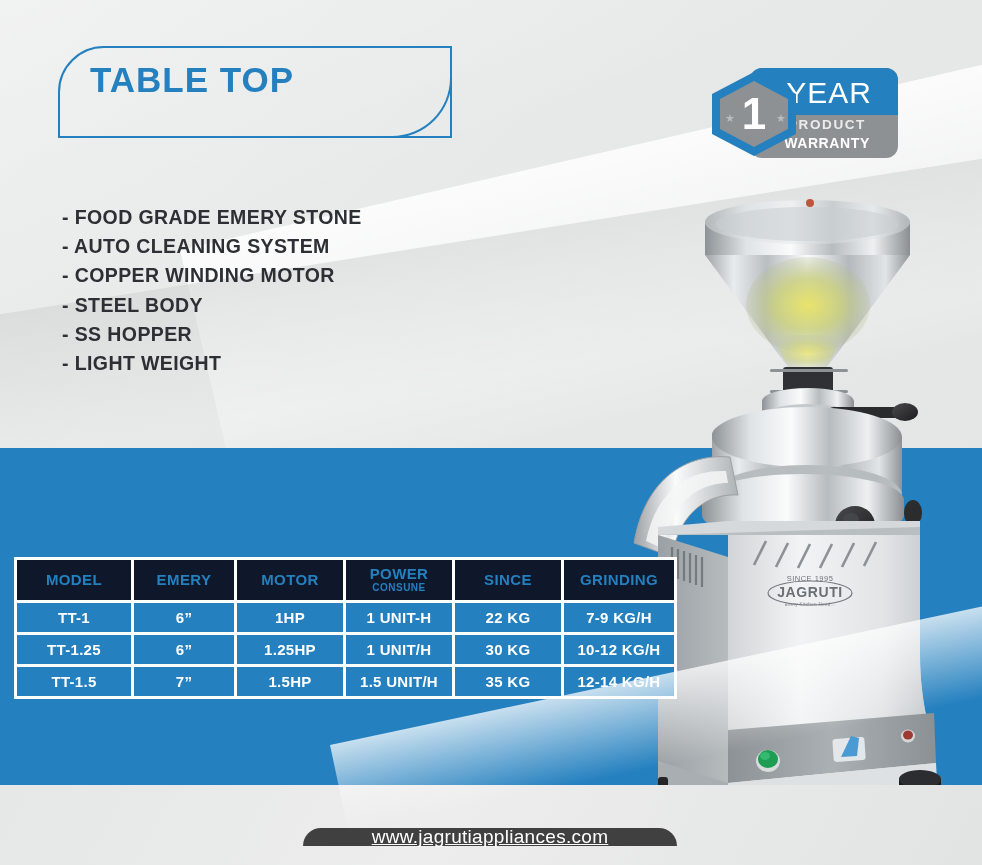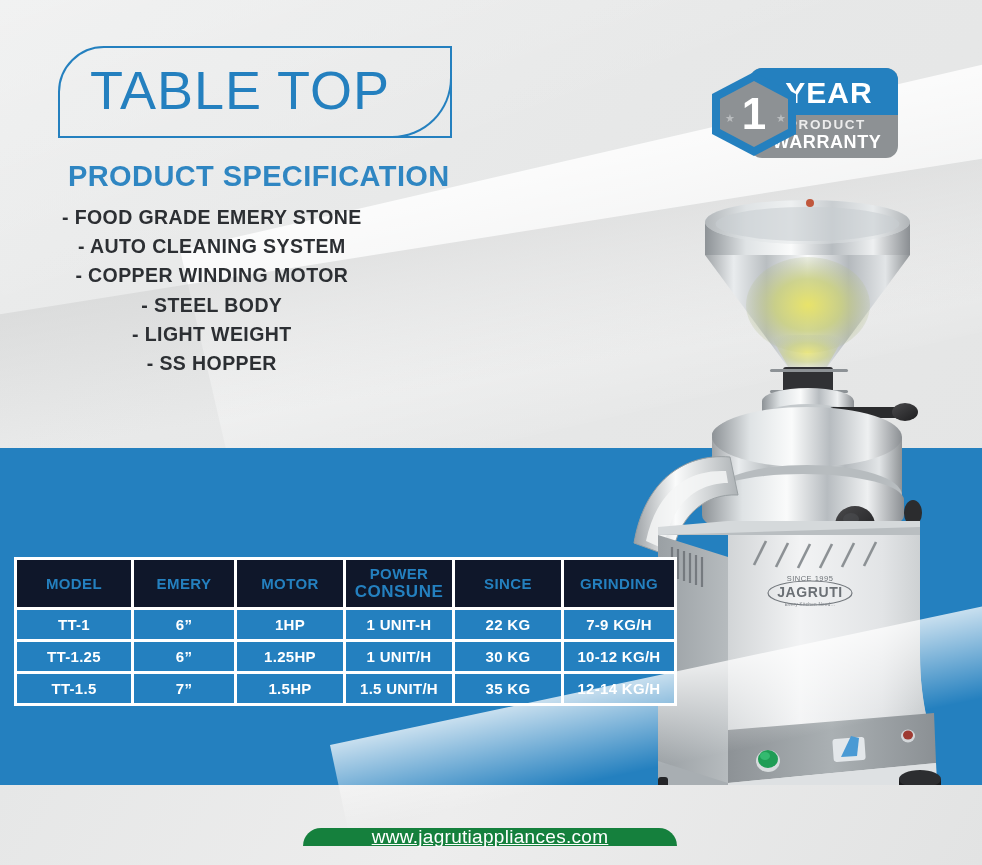--- a/index.html
+++ b/index.html
@@ -33,99 +33,99 @@
     border:2px solid #2480bf;
     border-radius:46px 0 0 0;
     box-sizing:border-box;
   }
   .title-box::after{
     content:"";position:absolute;right:-2px;top:-2px;bottom:-2px;width:60px;
     border:2px solid #2480bf;border-left:none;
     border-radius:0 0 60px 0;box-sizing:border-box;
   }
   .title-text{
-    position:absolute;left:90px;top:50px;
-    font-size:54px;font-weight:normal;color:#2480bf;
+    position:absolute;left:90px;top:40px;
+    font-size:35px;font-weight:bold;color:#2480bf;
     letter-spacing:1px;line-height:80px;
     font-family:"Liberation Sans", sans-serif;
   }
 
   
   .spec-heading{
     position:absolute;left:68px;top:160px;
     font-size:29px;font-weight:bold;color:#2f86c2;letter-spacing:.4px;
   }
-  .spec-list{position:absolute;left:62px;top:203px;margin:0;padding:0;list-style:none;text-align:center;}
+  .spec-list{position:absolute;left:62px;top:203px;margin:0;padding:0;list-style:none;}
   .spec-list li{
     font-size:19.5px;font-weight:bold;color:#2c2f33;
     letter-spacing:.4px;line-height:29.2px;white-space:nowrap;
   }
 
   
   .badge{position:absolute;left:706px;top:68px;width:192px;height:90px;}
   .badge-plate{
     position:absolute;left:44px;top:0;width:148px;height:90px;
     background:#8d9194;border-radius:12px;
   }
   .badge-year-band{
     position:absolute;left:44px;top:0;width:148px;height:47px;
     background:#2480bf;border-radius:12px 12px 0 0;
   }
   .badge-year{
     position:absolute;left:54px;top:2px;width:138px;height:45px;
     display:flex;align-items:center;justify-content:center;
-    color:#fff;font-size:30px;font-weight:bold;letter-spacing:1px;
+    color:#fff;font-size:30px;font-weight:normal;letter-spacing:1px;
   }
   .badge-sub1{
     position:absolute;left:50px;top:48px;width:142px;height:17px;
     display:flex;align-items:center;justify-content:center;
     color:#ececec;font-size:13.5px;font-weight:bold;letter-spacing:1.6px;
   }
   .badge-sub2{
     position:absolute;left:50px;top:64px;width:142px;height:21px;
     display:flex;align-items:center;justify-content:center;
-    color:#ffffff;font-size:18px;font-weight:bold;letter-spacing:.6px;
+    color:#ffffff;font-size:14px;font-weight:bold;letter-spacing:.6px;
   }
   .hexwrap{position:absolute;left:0;top:2px;width:96px;height:88px;}
   .badge-num{
     position:absolute;left:0;top:2px;width:96px;height:88px;
     display:flex;align-items:center;justify-content:center;
     color:#fff;font-size:44px;font-weight:bold;
   }
   .badge-star{position:absolute;top:44px;color:#b9bcbe;font-size:11px;}
   .star-l{left:19px;} .star-r{left:70px;}
 
   
   .blue-band{position:absolute;left:0;top:448px;width:982px;height:337px;background:#2480bf;}
   
   .footer{position:absolute;left:0;top:785px;width:982px;height:80px;
     background:linear-gradient(120deg,#e6e7e7 0%,#ededed 45%,#e2e3e3 100%);}
   .footer-diag{position:absolute;left:330px;top:-40px;width:700px;height:90px;
     background:linear-gradient(180deg,rgba(255,255,255,.75),rgba(255,255,255,0));
     transform:rotate(-12deg);transform-origin:left top;}
   .url-pill{
     position:absolute;left:303px;top:828px;width:374px;height:18px;
-    background:#15803d;border-radius:18px 18px 0 0;
+    background:#404040;border-radius:18px 18px 0 0;
     display:flex;align-items:center;justify-content:center;
     color:#fff;font-size:19px;letter-spacing:.3px;text-align:right;
   }
 
   
   .spec-table{
     position:absolute;left:14px;top:557px;width:654px;
     border-collapse:separate;border-spacing:3px;
     background:#ffffff;
     table-layout:fixed;
   }
   .spec-table th{
     background:#0f172a;color:#2480bf;
     font-size:15px;font-weight:bold;letter-spacing:.4px;
     padding:6px 2px 7px;text-align:center;line-height:1.0;
   }
-  .spec-table th .sub{display:block;font-size:17px;letter-spacing:.5px;margin-top:2px;}
+  .spec-table th .sub{display:block;font-size:10px;letter-spacing:.5px;margin-top:2px;}
   .spec-table td{
     background:#2480bf;color:#ffffff;
     font-size:15px;font-weight:bold;text-align:center;
     padding:6px 2px;letter-spacing:.3px;
   }
   .col-model{width:114px;}.col-stone{width:100px;}.col-motor{width:106px;}
   .col-power{width:106px;}.col-weight{width:106px;}.col-grind{width:110px;}
 
   
   .machine{position:absolute;left:620px;top:185px;width:362px;height:640px;}
@@ -136,28 +136,27 @@
 <div id="page">
 
   <div class="bg-base"></div>
   <div class="bg-diag1"></div>
   <div class="bg-diag2"></div>
   <div class="bg-diag3"></div>
 
   <div class="title-box"></div>
   <div class="title-text">TABLE TOP</div>
 
-  <div class="spec-heading">PRODUCT SPECIFICATION</div>
   <ul class="spec-list">
     <li>- FOOD GRADE EMERY STONE</li>
     <li>- AUTO CLEANING SYSTEM</li>
     <li>- COPPER WINDING MOTOR</li>
     <li>- STEEL BODY</li>
+    <li>- SS HOPPER</li>
     <li>- LIGHT WEIGHT</li>
-    <li>- SS HOPPER</li>
   </ul>
 
   <div class="badge">
     <div class="badge-plate"></div>
     <div class="badge-year-band"></div>
     <div class="badge-year">YEAR</div>
     <div class="badge-sub1">PRODUCT</div>
     <div class="badge-sub2">WARRANTY</div>
     <div class="hexwrap">
       <svg width="96" height="88" viewBox="0 0 96 88">

